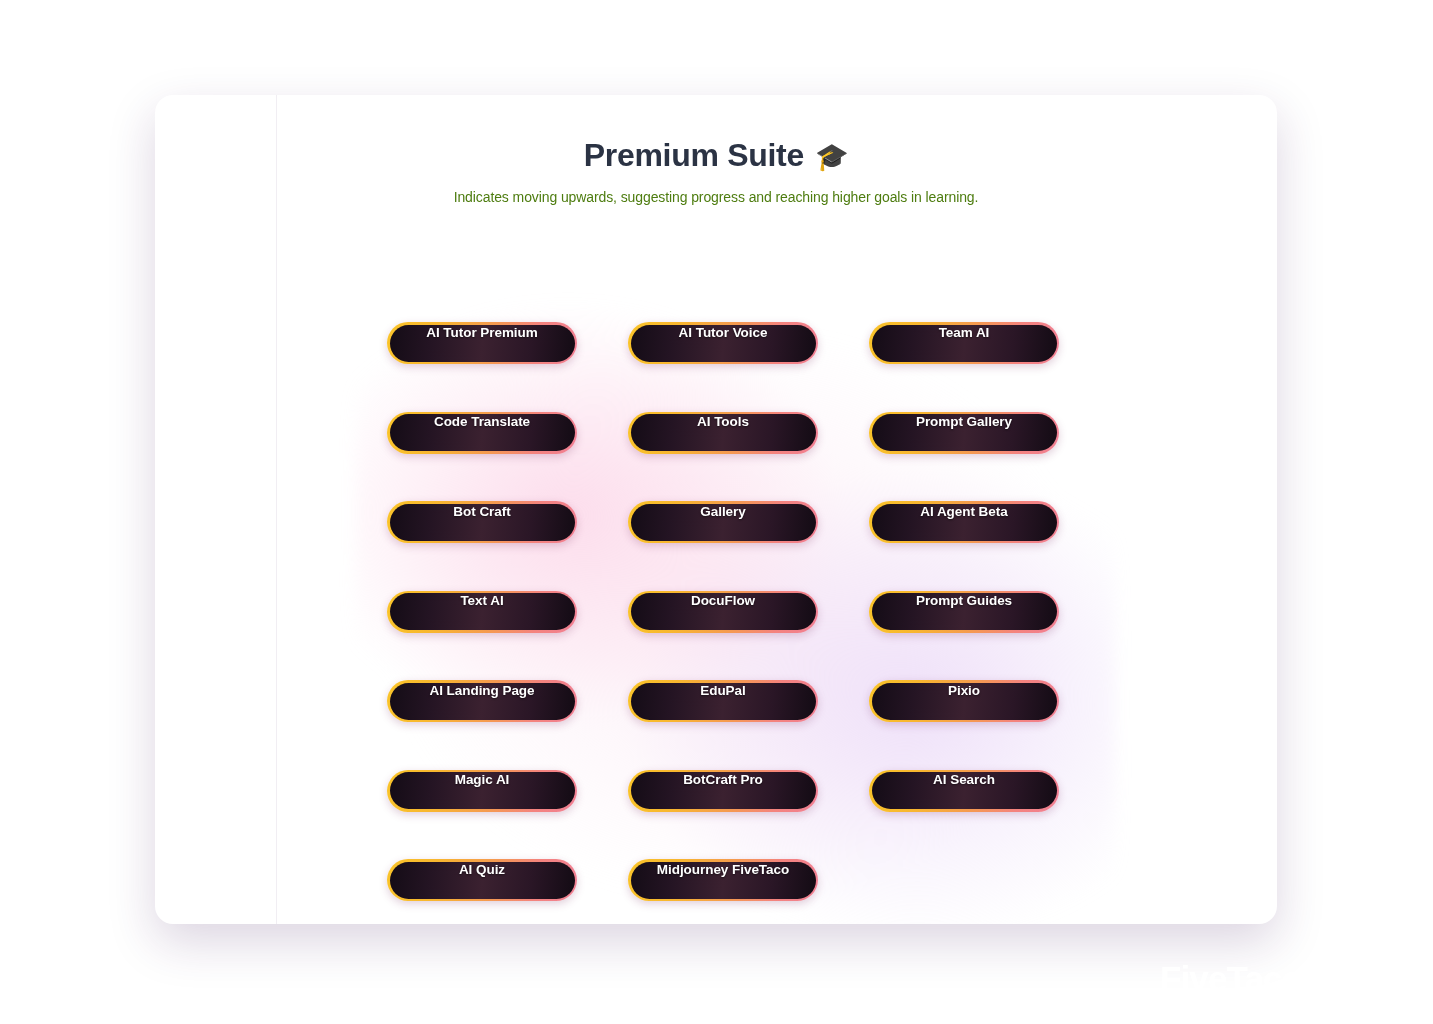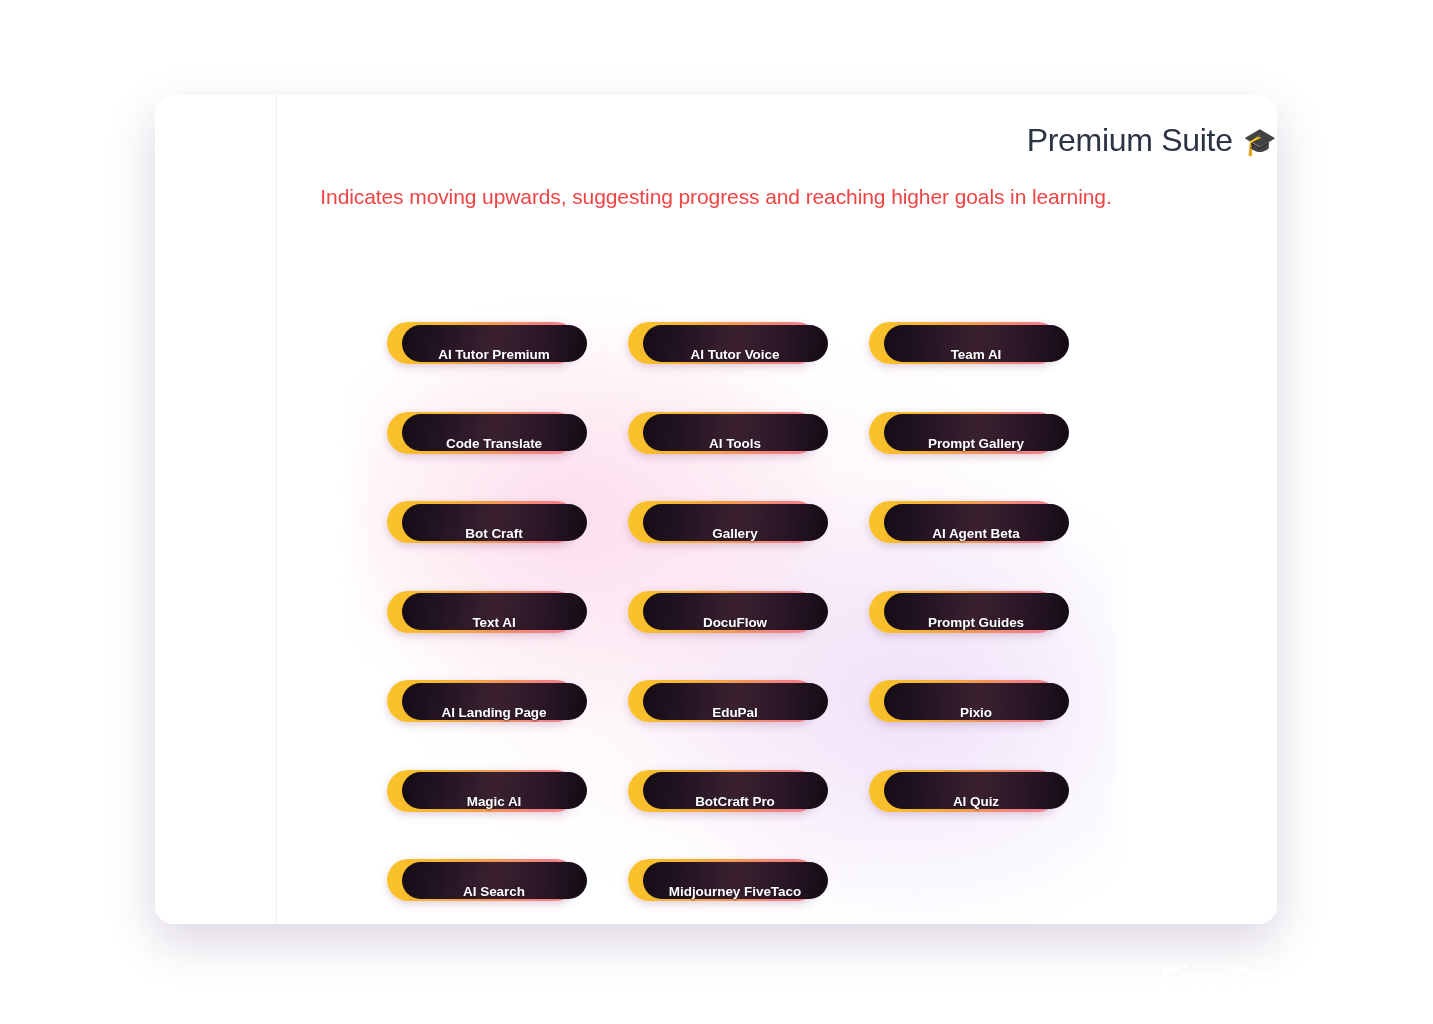--- a/index.html
+++ b/index.html
@@ -48,38 +48,38 @@
       radial-gradient(52% 50% at 74% 64%, rgba(233,216,248,0.72) 0%, rgba(233,216,248,0) 74%),
       radial-gradient(60% 58% at 50% 50%, rgba(250,226,240,0.55) 0%, rgba(250,226,240,0) 78%);
     filter:blur(8px);
     pointer-events:none;
   }
 
   
   #header { position:absolute; left:0; top:0; width:100%; text-align:center; }
 
   #title {
-    margin-top:26px;
+    margin-top:41px;
     font-size:32px;
-    font-weight:400;
+    font-weight:700;
     color:#2b3344;
     letter-spacing:-0.3px;
     line-height:1.2;
     display:flex;
     align-items:center;
-    justify-content:flex-end;
+    justify-content:center;
     gap:11px;
   }
   #cap-icon { font-size:27px; line-height:1; display:inline-block; transform:translateY(2px); }
 
   #subtitle {
-    margin-top:26px;
-    font-size:21px;
+    margin-top:15px;
+    font-size:14px;
     font-weight:400;
-    color:#ef4444;
+    color:#4d7c0f;
     letter-spacing:-0.1px;
   }
 
   
   #grid {
     position:absolute;
     left:232px; top:227px;
     width:672px;
     display:grid;
     grid-template-columns:repeat(3, 190px);
@@ -97,23 +97,22 @@
     background:linear-gradient(100deg,#f9c42a 0%,#f8b62f 26%,#f59a50 55%,#f4837e 78%,#f08095 100%);
     box-shadow:0 3px 9px rgba(120,40,90,0.22);
     font-family:"Liberation Sans", sans-serif;
   }
 
   .btn-inner {
     width:100%; height:100%;
     border-radius:19px;
     background:linear-gradient(95deg,#140c16 0%,#241423 22%,#3b2130 50%,#2a1626 76%,#130b14 100%);
     display:flex;
-    align-items:flex-end;
+    align-items:flex-start;
     justify-content:center;
-    margin-left:12px;
   }
 
   .btn-label {
     color:#ffffff;
     font-size:13.5px;
     font-weight:700;
     letter-spacing:-0.05px;
     white-space:nowrap;
     text-shadow:0 1px 2px rgba(0,0,0,0.55);
   }
@@ -226,30 +225,30 @@
           <span class="btn-label">Magic AI</span>
         </span>
       </button>
       <button class="btn">
         <span class="btn-inner">
           <span class="btn-label">BotCraft Pro</span>
         </span>
       </button>
       <button class="btn">
         <span class="btn-inner">
+          <span class="btn-label">AI Search</span>
+        </span>
+      </button>
+      <button class="btn">
+        <span class="btn-inner">
           <span class="btn-label">AI Quiz</span>
         </span>
       </button>
       <button class="btn">
         <span class="btn-inner">
-          <span class="btn-label">AI Search</span>
-        </span>
-      </button>
-      <button class="btn">
-        <span class="btn-inner">
           <span class="btn-label">Midjourney FiveTaco</span>
         </span>
       </button>
     </div>
 
 </div>
 
 <div id="brand">FiveTaco</div>
 
 </body></html>

